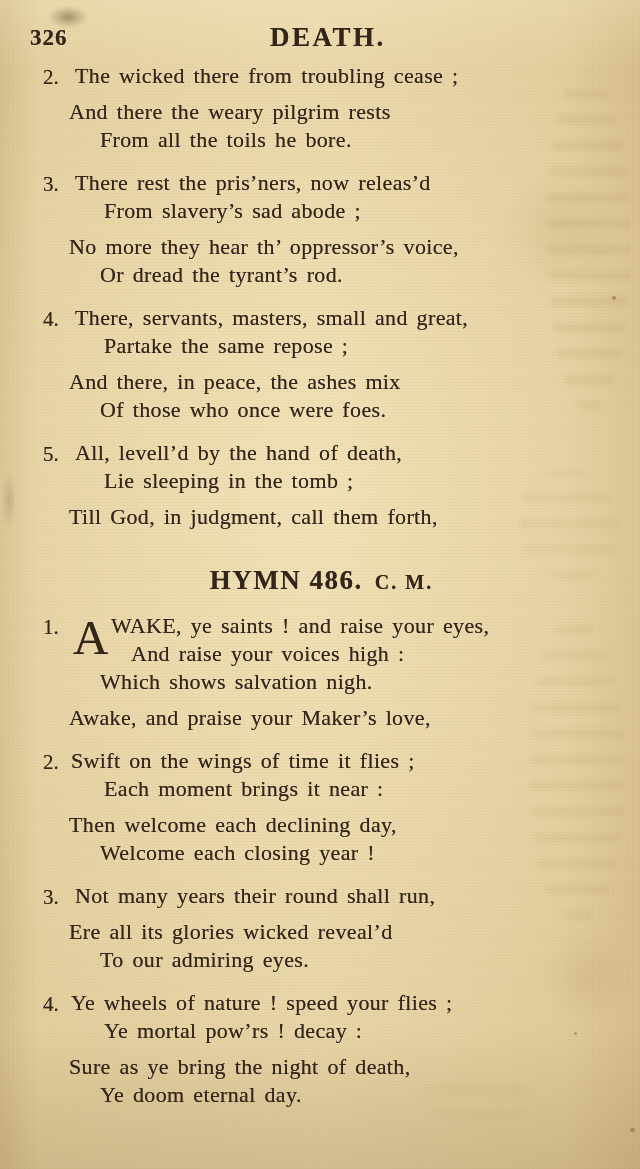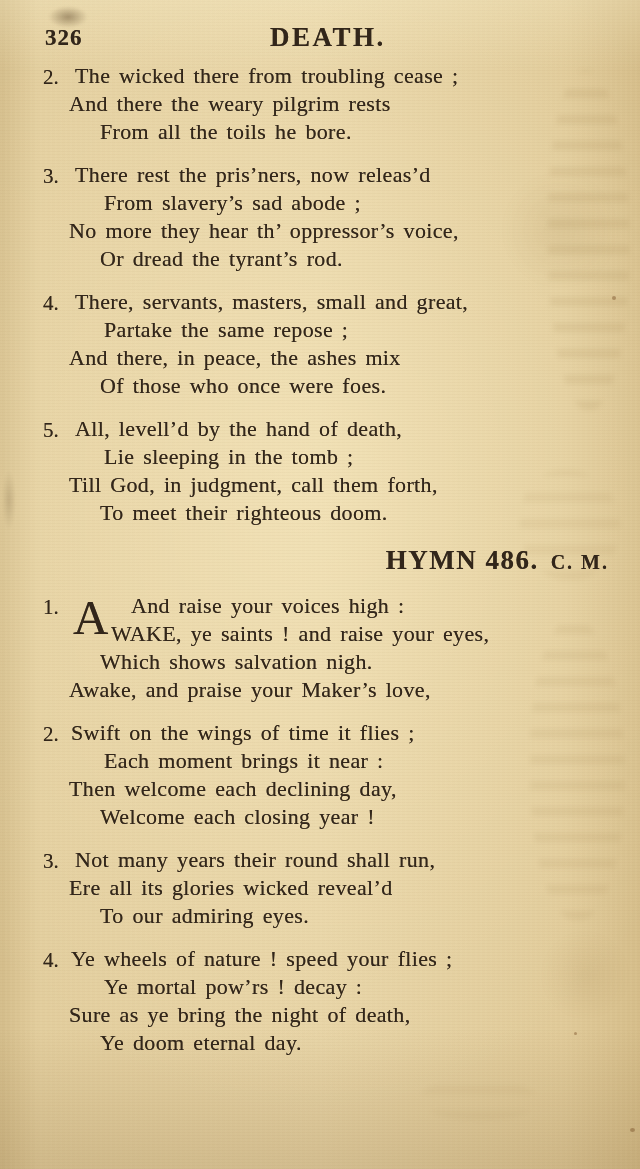--- a/index.html
+++ b/index.html
@@ -20,37 +20,37 @@
     background:
       linear-gradient(180deg, rgba(255,248,214,0.25) 0, rgba(255,248,214,0) 6%, rgba(0,0,0,0) 88%, rgba(120,90,45,0.18) 100%),
       repeating-linear-gradient(0deg, rgba(160,130,80,0.05) 0 1px, rgba(0,0,0,0) 1px 3px),
       repeating-linear-gradient(90deg, rgba(255,240,200,0.05) 0 2px, rgba(0,0,0,0) 2px 5px);
     pointer-events:none;
   }
   .ink{color:#32261a;text-shadow:0 0 0.6px rgba(50,38,26,0.65);}
 
   
   .header-row{position:absolute;top:22px;left:0;width:640px;height:30px;}
-  .page-num{position:absolute;left:45px;top:3px;font-size:23px;font-weight:bold;letter-spacing:1px;}
+  .page-num{position:absolute;left:30px;top:3px;font-size:23px;font-weight:bold;letter-spacing:1px;}
   .running-head{position:absolute;left:0;width:640px;text-align:center;top:0;
     font-size:27px;font-weight:bold;letter-spacing:2.5px;transform:translateX(8px);}
 
   
   .text-block{position:absolute;top:62px;left:42px;width:575px;}
   .verse{position:relative;margin:0 0 15px 0;}
   .vline{white-space:nowrap;font-size:22px;line-height:28px;word-spacing:3px;letter-spacing:0.35px;}
   .vnum{position:absolute;left:1px;top:2px;font-size:21px;line-height:26px;}
   .ind-a{padding-left:33px;}
   .ind-b{padding-left:62px;}
-  .ind-c{padding-left:27px;}
+  .ind-c{padding-left:27px;margin-top:8px;}
   .ind-d{padding-left:58px;}
   .ind-dc1{padding-left:69px;}
   .ind-dc2{padding-left:89px;}
 
-  .hymn-heading{margin:18px 0 16px 0;text-align:right;white-space:nowrap;transform:translateX(-8px);}
+  .hymn-heading{margin:34px 0 16px 0;text-align:center;white-space:nowrap;transform:translateX(-8px);}
   .hymn-title{font-size:27px;font-weight:bold;letter-spacing:1.5px;}
   .hymn-meter{font-size:20px;font-weight:bold;letter-spacing:2px;margin-left:8px;}
 
   .drop-cap{position:absolute;left:31px;top:3px;font-size:49px;line-height:46px;font-weight:normal;}
 
   
   .ghost{position:absolute;filter:blur(2.5px);opacity:.55;border-radius:45% 55% 50% 50%;pointer-events:none;}
   .g-lines{background:repeating-linear-gradient(0deg, rgba(146,114,62,0.18) 0 9px, rgba(146,114,62,0) 9px 26px);}
   .g-soft{background:radial-gradient(ellipse at 50% 50%, rgba(146,114,62,0.20), rgba(146,114,62,0) 70%);}
 
@@ -105,33 +105,32 @@
     <div class="vline ind-b">Partake the same repose ;</div>
     <div class="vline ind-c">And there, in peace, the ashes mix</div>
     <div class="vline ind-d">Of those who once were foes.</div>
   </div>
 
   <div class="verse">
     <span class="vnum">5.</span>
     <div class="vline ind-a">All, levell’d by the hand of death,</div>
     <div class="vline ind-b">Lie sleeping in the tomb ;</div>
     <div class="vline ind-c">Till God, in judgment, call them forth,</div>
-    <div class="vline ind-d">To meet their righteous doom.</div>
   </div>
 
   <div class="hymn-heading">
     <span class="hymn-title">HYMN 486.</span>
     <span class="hymn-meter">C. M.</span>
   </div>
 
   <div class="verse">
     <span class="vnum">1.</span>
     <span class="drop-cap">A</span>
+    <div class="vline ind-dc1">WAKE, ye saints ! and raise your eyes,</div>
     <div class="vline ind-dc2">And raise your voices high :</div>
-    <div class="vline ind-dc1">WAKE, ye saints ! and raise your eyes,</div>
     <div class="vline ind-d">Which shows salvation nigh.</div>
     <div class="vline ind-c">Awake, and praise your Maker’s love,</div>
   </div>
 
   <div class="verse">
     <span class="vnum">2.</span>
     <div class="vline ind-a" style="padding-left:29px;">Swift on the wings of time it flies ;</div>
     <div class="vline ind-b">Each moment brings it near :</div>
     <div class="vline ind-c">Then welcome each declining day,</div>
     <div class="vline ind-d">Welcome each closing year !</div>

